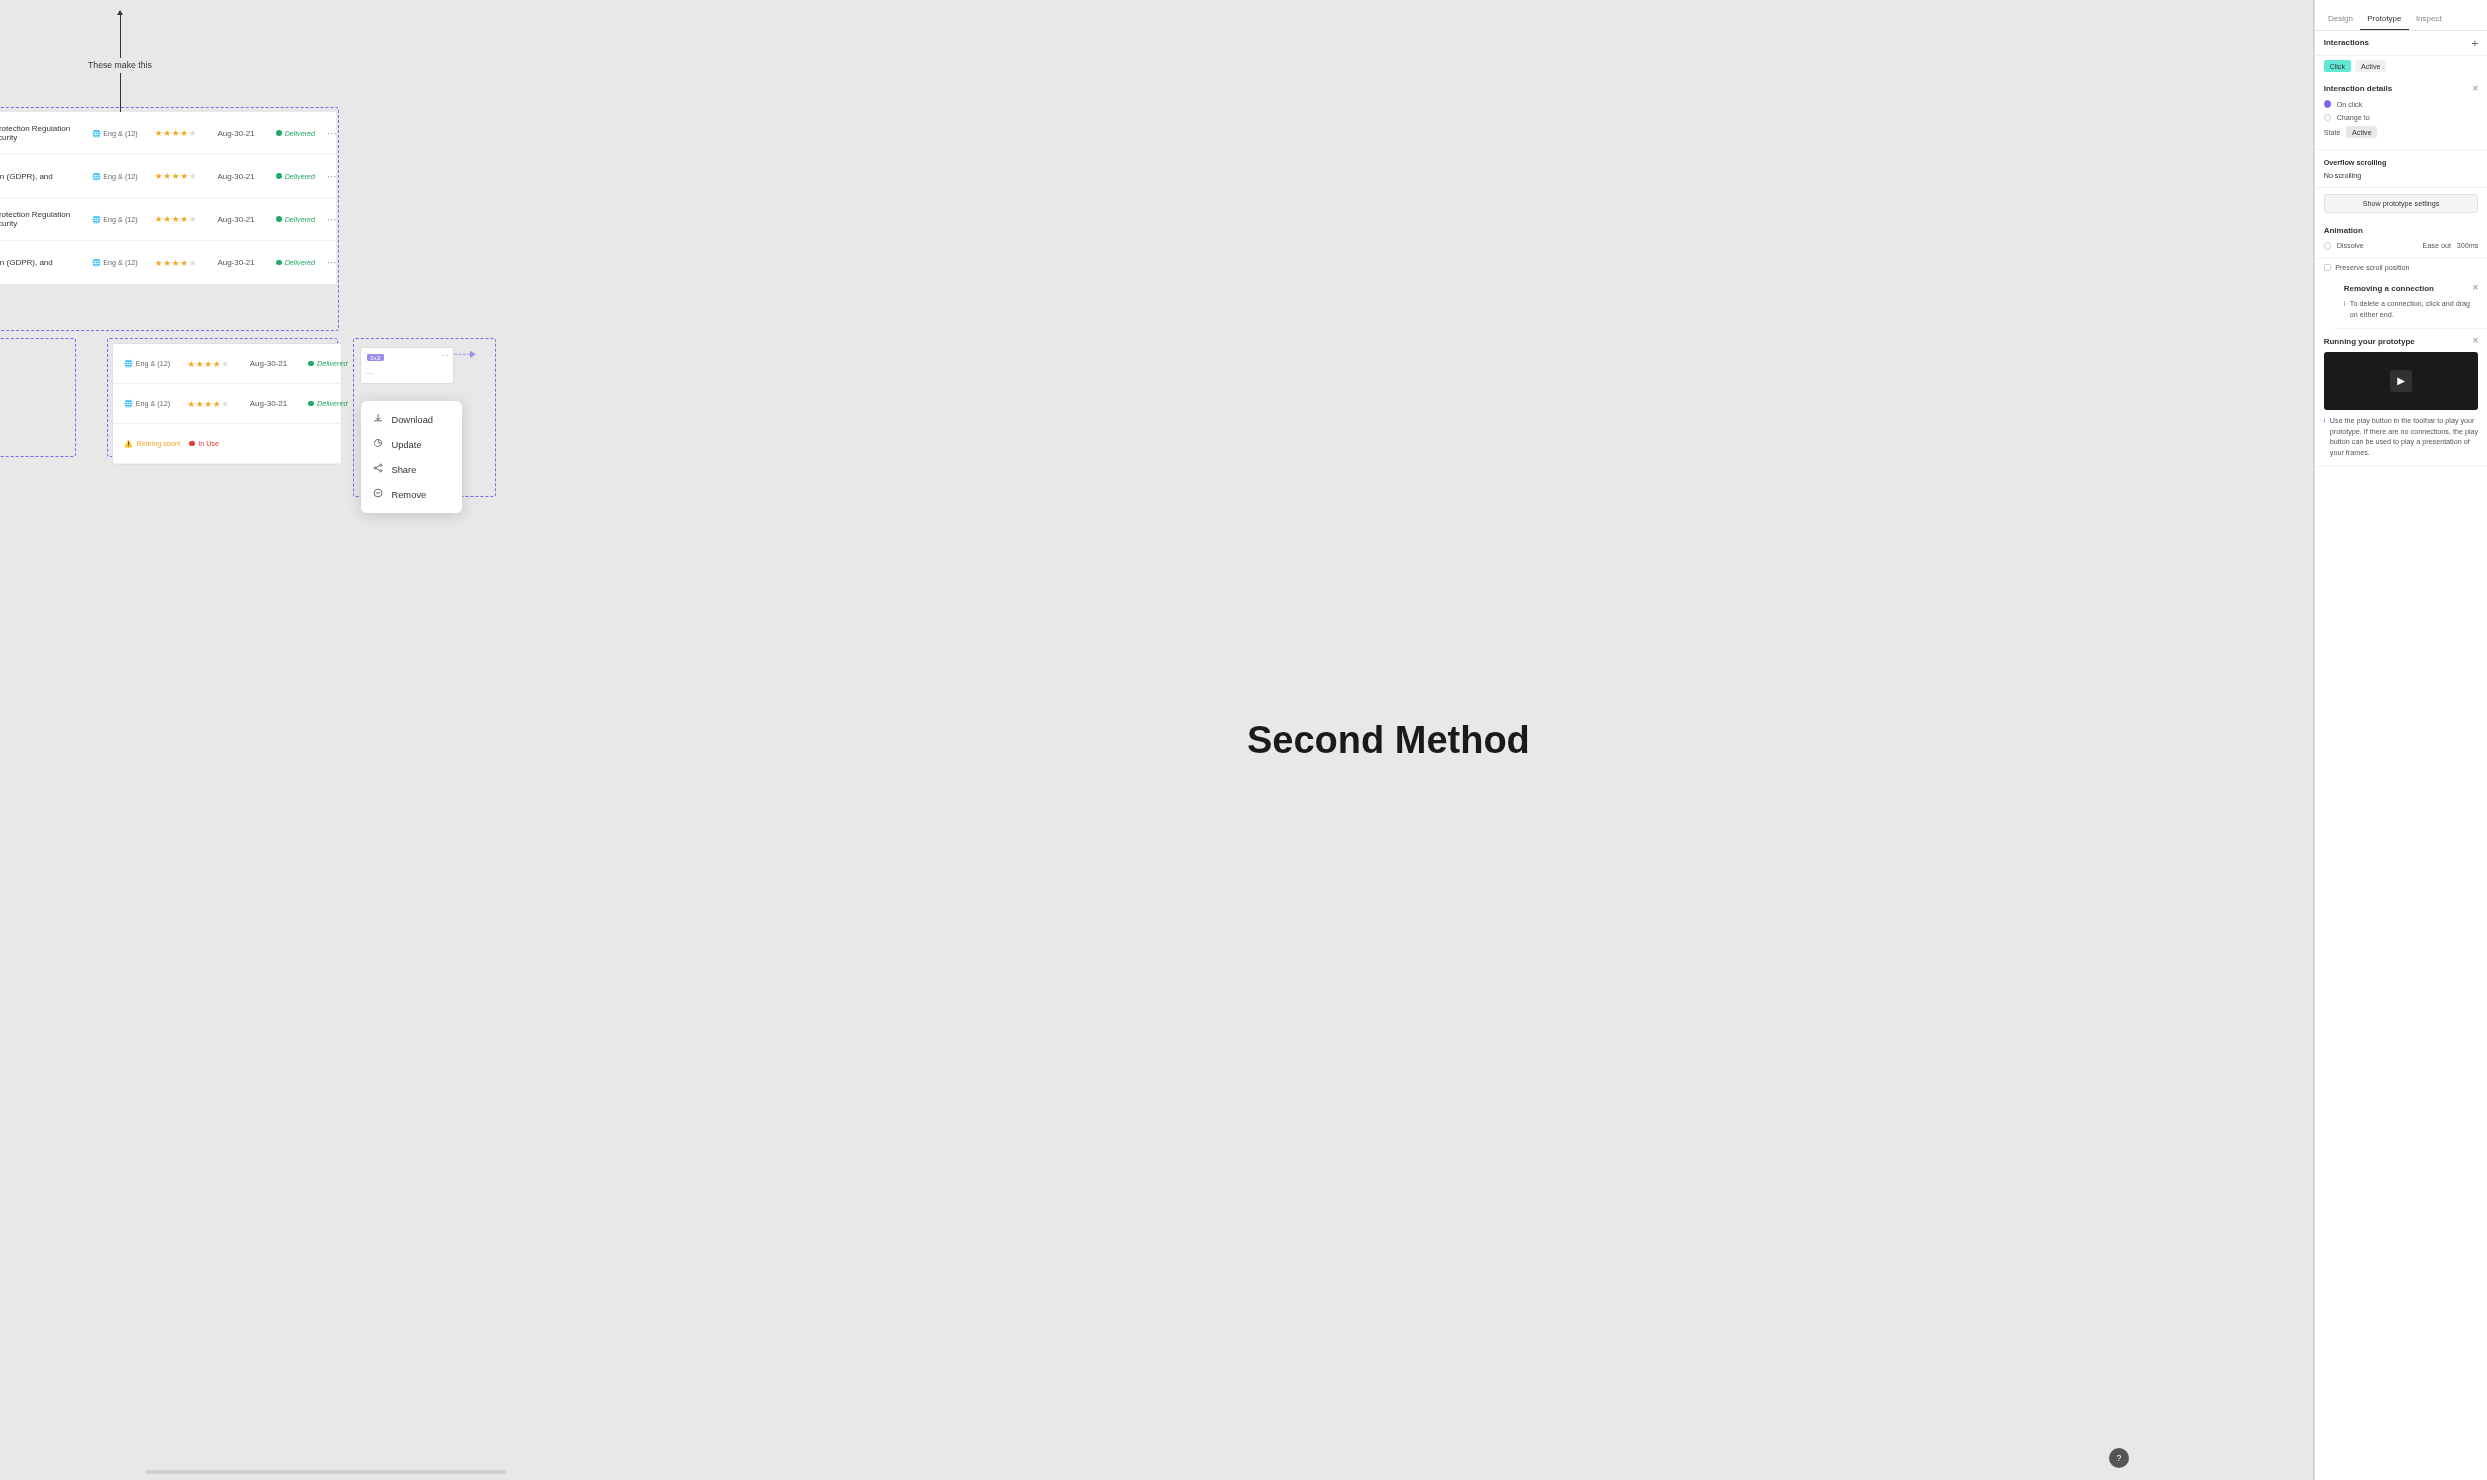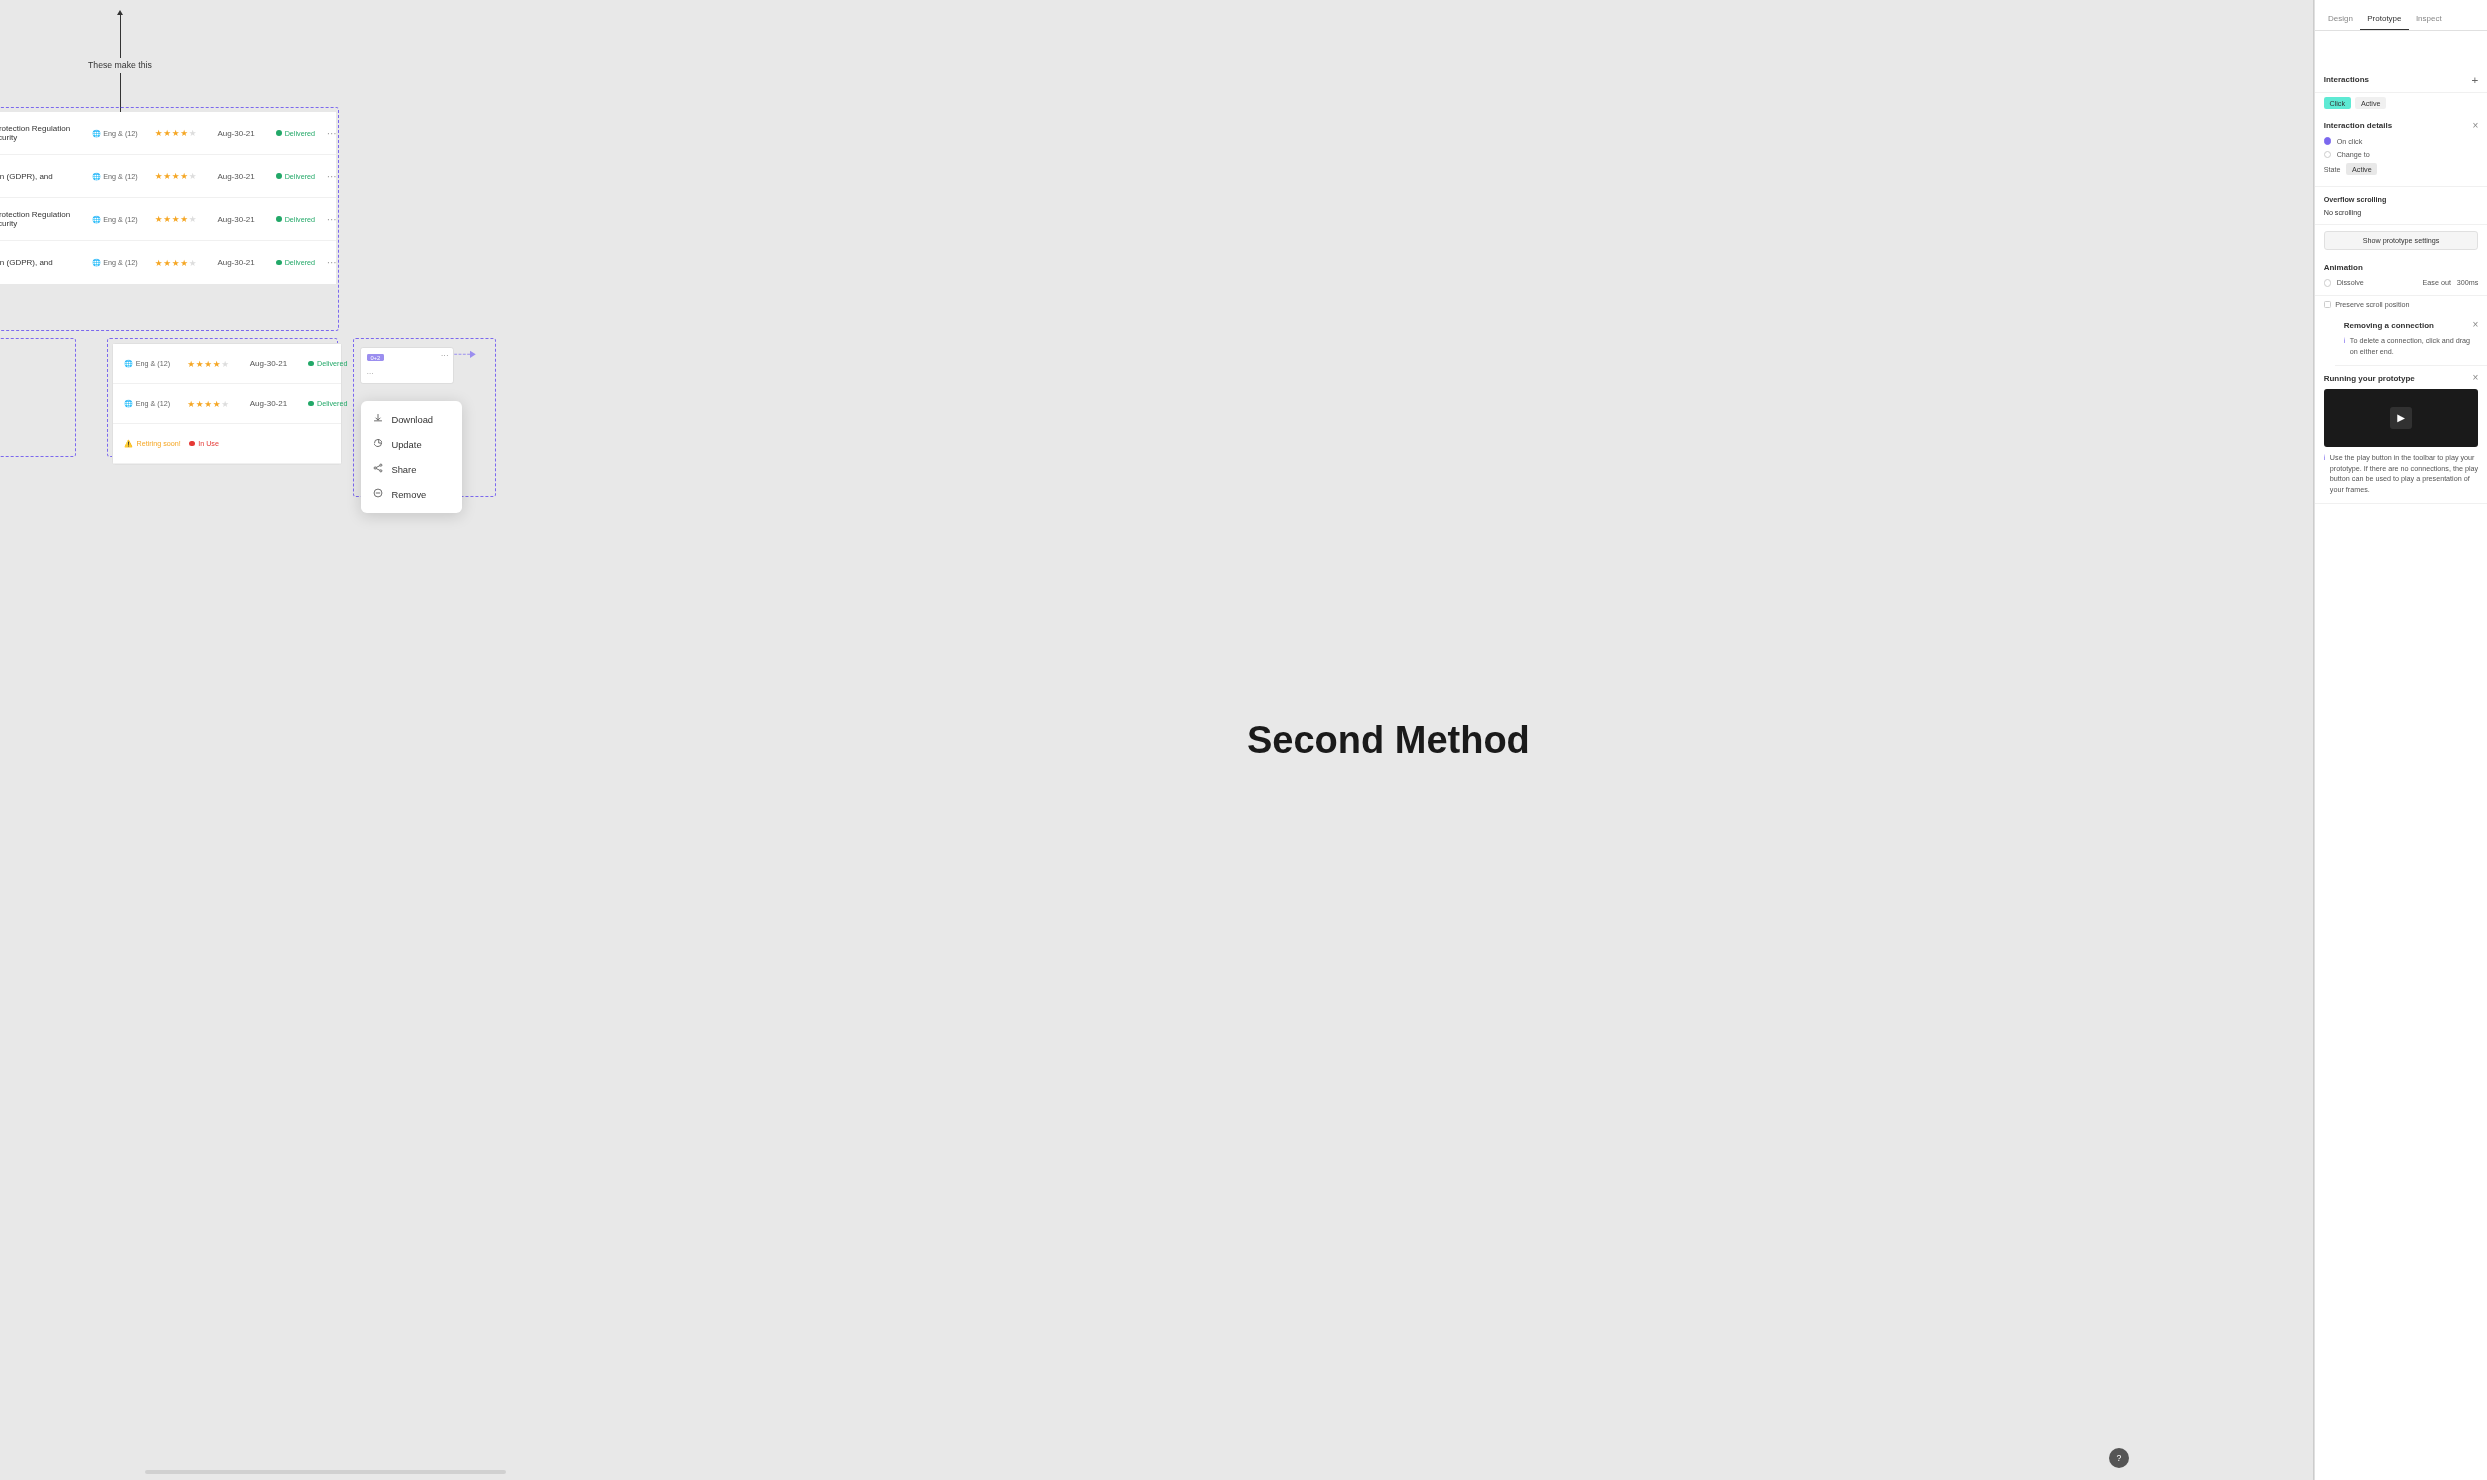--- a/index.html
+++ b/index.html
@@ -196,20 +196,21 @@
     }
 
     .badge-delivered {
       background: transparent;
       color: #22a868;
       font-size: 7.2px;
       display: flex;
       align-items: center;
       gap: 2.9px;
       flex-shrink: 0;
+      font-style: italic;
     }
 
     .badge-dot {
       width: 5.8px;
       height: 5.8px;
       border-radius: 50%;
       background: #22a868;
       flex-shrink: 0;
     }
 
@@ -522,21 +523,20 @@
       border-radius: 1.4px;
       flex-shrink: 0;
     }
 
     .interactions-header {
       display: flex;
       justify-content: space-between;
       align-items: center;
       padding: 5.8px 8.7px;
       border-bottom: 0.7px solid #f0f0f0;
-      margin-top: 37px;
     }
 
     .interactions-title {
       font-size: 8px;
       font-weight: 600;
       color: #333;
     }
 
     .plus-btn {
       font-size: 11.6px;

